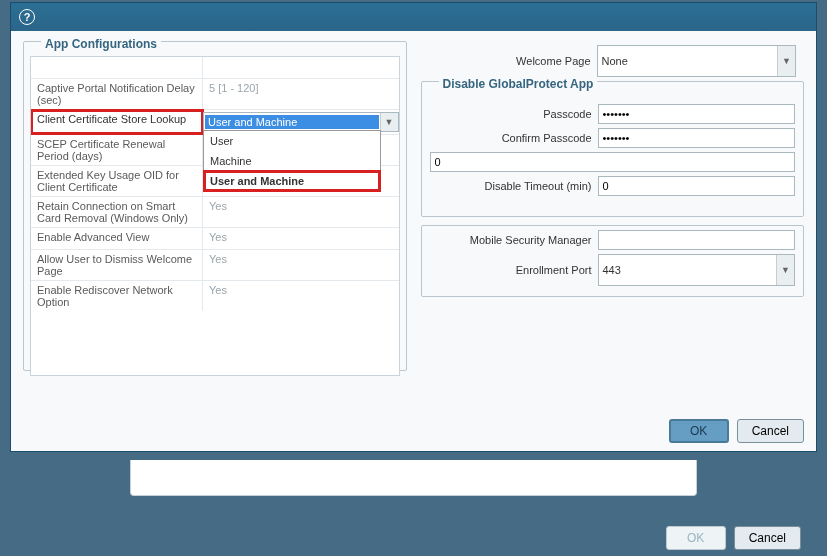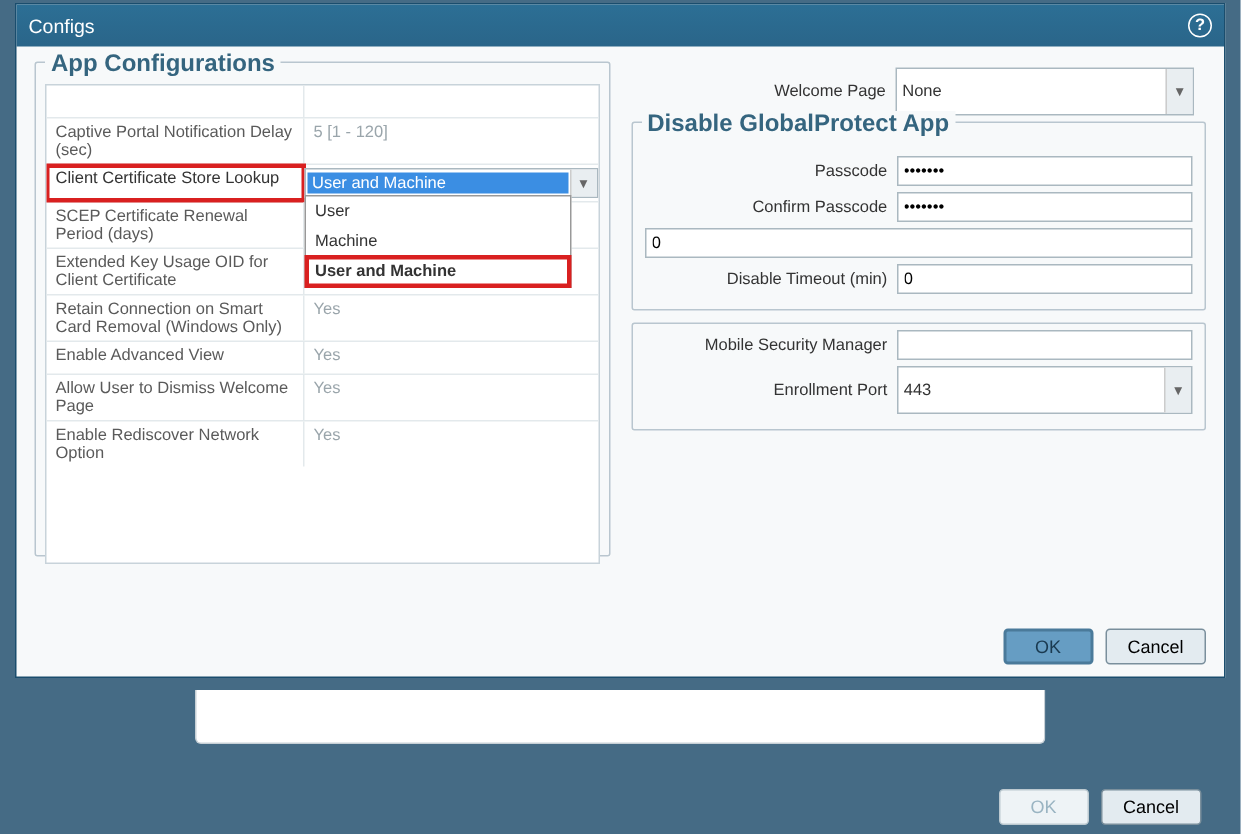--- a/index.html
+++ b/index.html
@@ -70,26 +70,26 @@
   .left-panel, .right-panel { flex: 1; }
   .fieldset {
     border: 1px solid #b9c6cf;
     border-radius: 2px;
     padding: 0;
     margin-bottom: 8px;
     position: relative;
   }
   .legend {
     color: #35657f;
-    font-size: 16px;
+    font-size: 12px;
     font-weight: bold;
     padding: 0 4px;
     background: #f7f9fa;
     position: relative;
-    top: -8px; left: 6px;
+    top: -8px; left: 17px;
     display: inline-block;
   }
   .config-table {
     width: 100%;
     overflow-y: auto;
     border: 1px solid #c8d3da;
     margin: -4px 6px 6px 6px;
     width: calc(100% - 12px);
     font-size: 11px;
     background: #fff;
@@ -212,21 +212,20 @@
     border-color: #bcc9d0;
     background: #eef3f6;
     cursor: default;
   }
 </style>
 </head>
 <body>
 
 <div class="modal">
   <div class="modal-header">
-    <span class="modal-title">Configs</span>
     <span class="help-icon">?</span>
   </div>
 
 
   <div class="body">
     <div class="left-panel">
       <div class="fieldset" style="height:100%;">
         <span class="legend">App Configurations</span>
         <div class="config-table" style="height:calc(100% - 8px); overflow:auto;">
           <div class="row">
@@ -282,21 +281,21 @@
       <div class="field-row">
         <div class="flabel">Welcome Page</div>
         <div class="finput">
           <div class="dd">
             <span class="ddtxt">None</span>
             <span class="arrow">▼</span>
           </div>
         </div>
       </div>
 
-      <div class="fieldset" style="padding-bottom:6px;">
+      <div class="fieldset" style="padding-bottom:16px;">
         <span class="legend">Disable GlobalProtect App</span>
         <div class="field-row">
           <div class="flabel">Passcode</div>
           <div class="finput"><input type="password" value="•••••••" style=""></div>
         </div>
         <div class="field-row">
           <div class="flabel">Confirm Passcode</div>
           <div class="finput"><input type="password" value="•••••••" style=""></div>
         </div>
         <div class="field-row">

